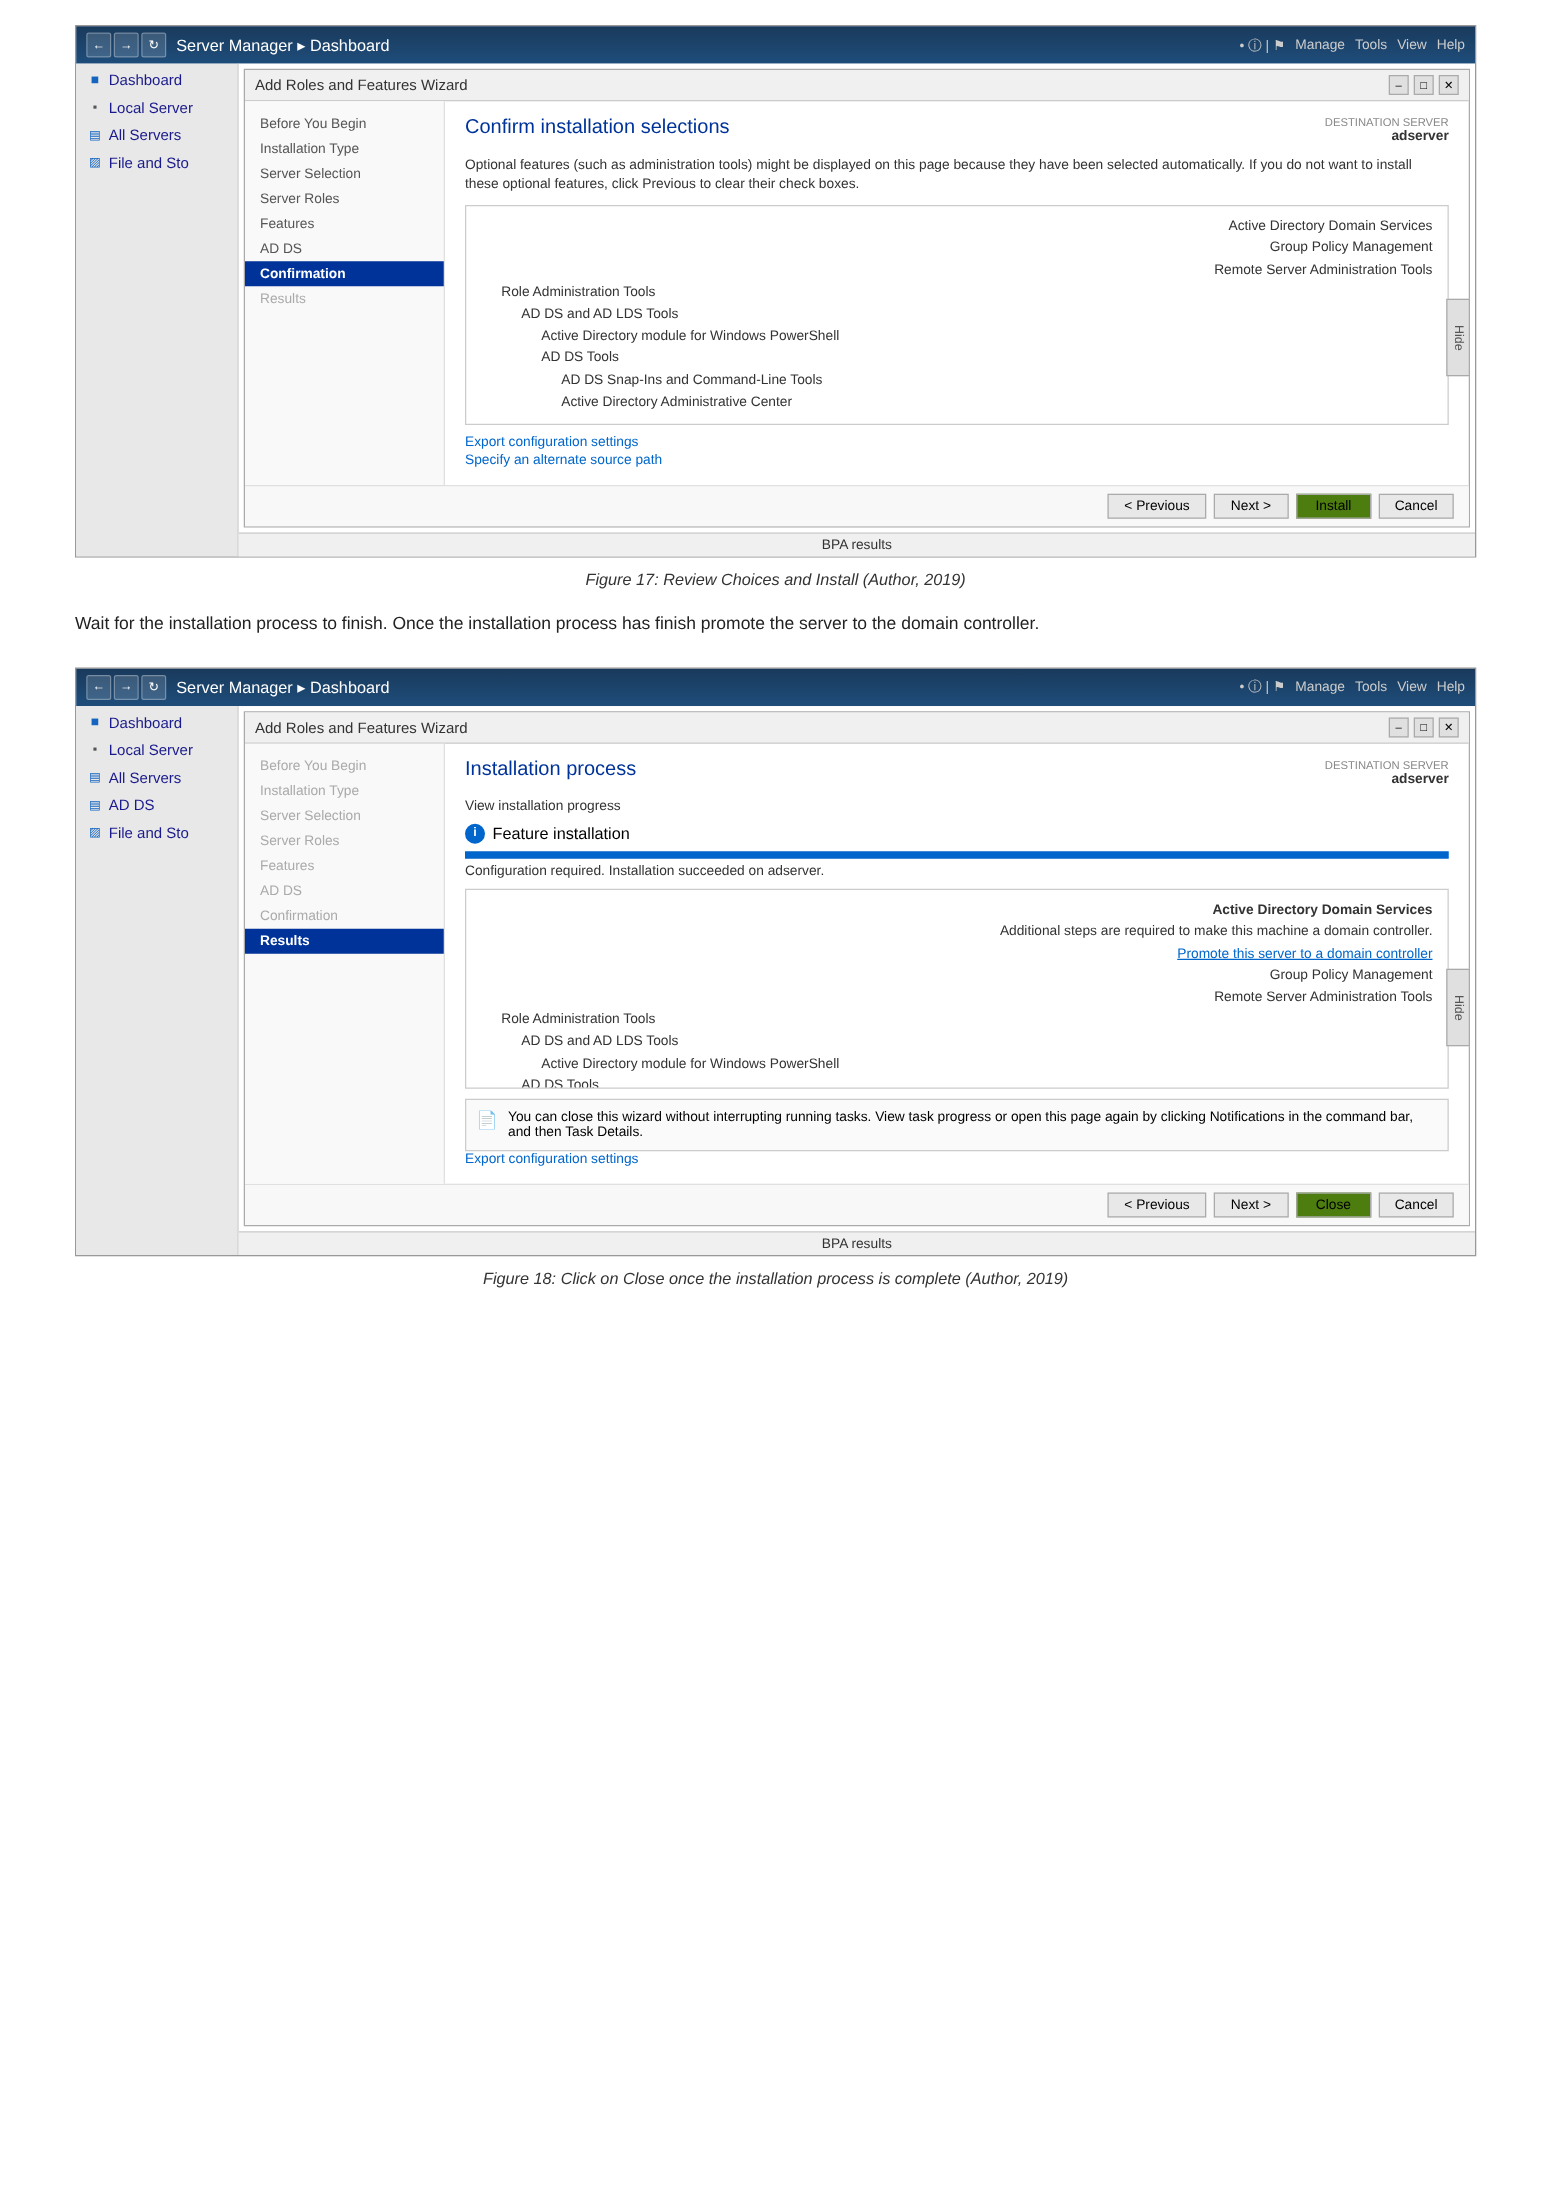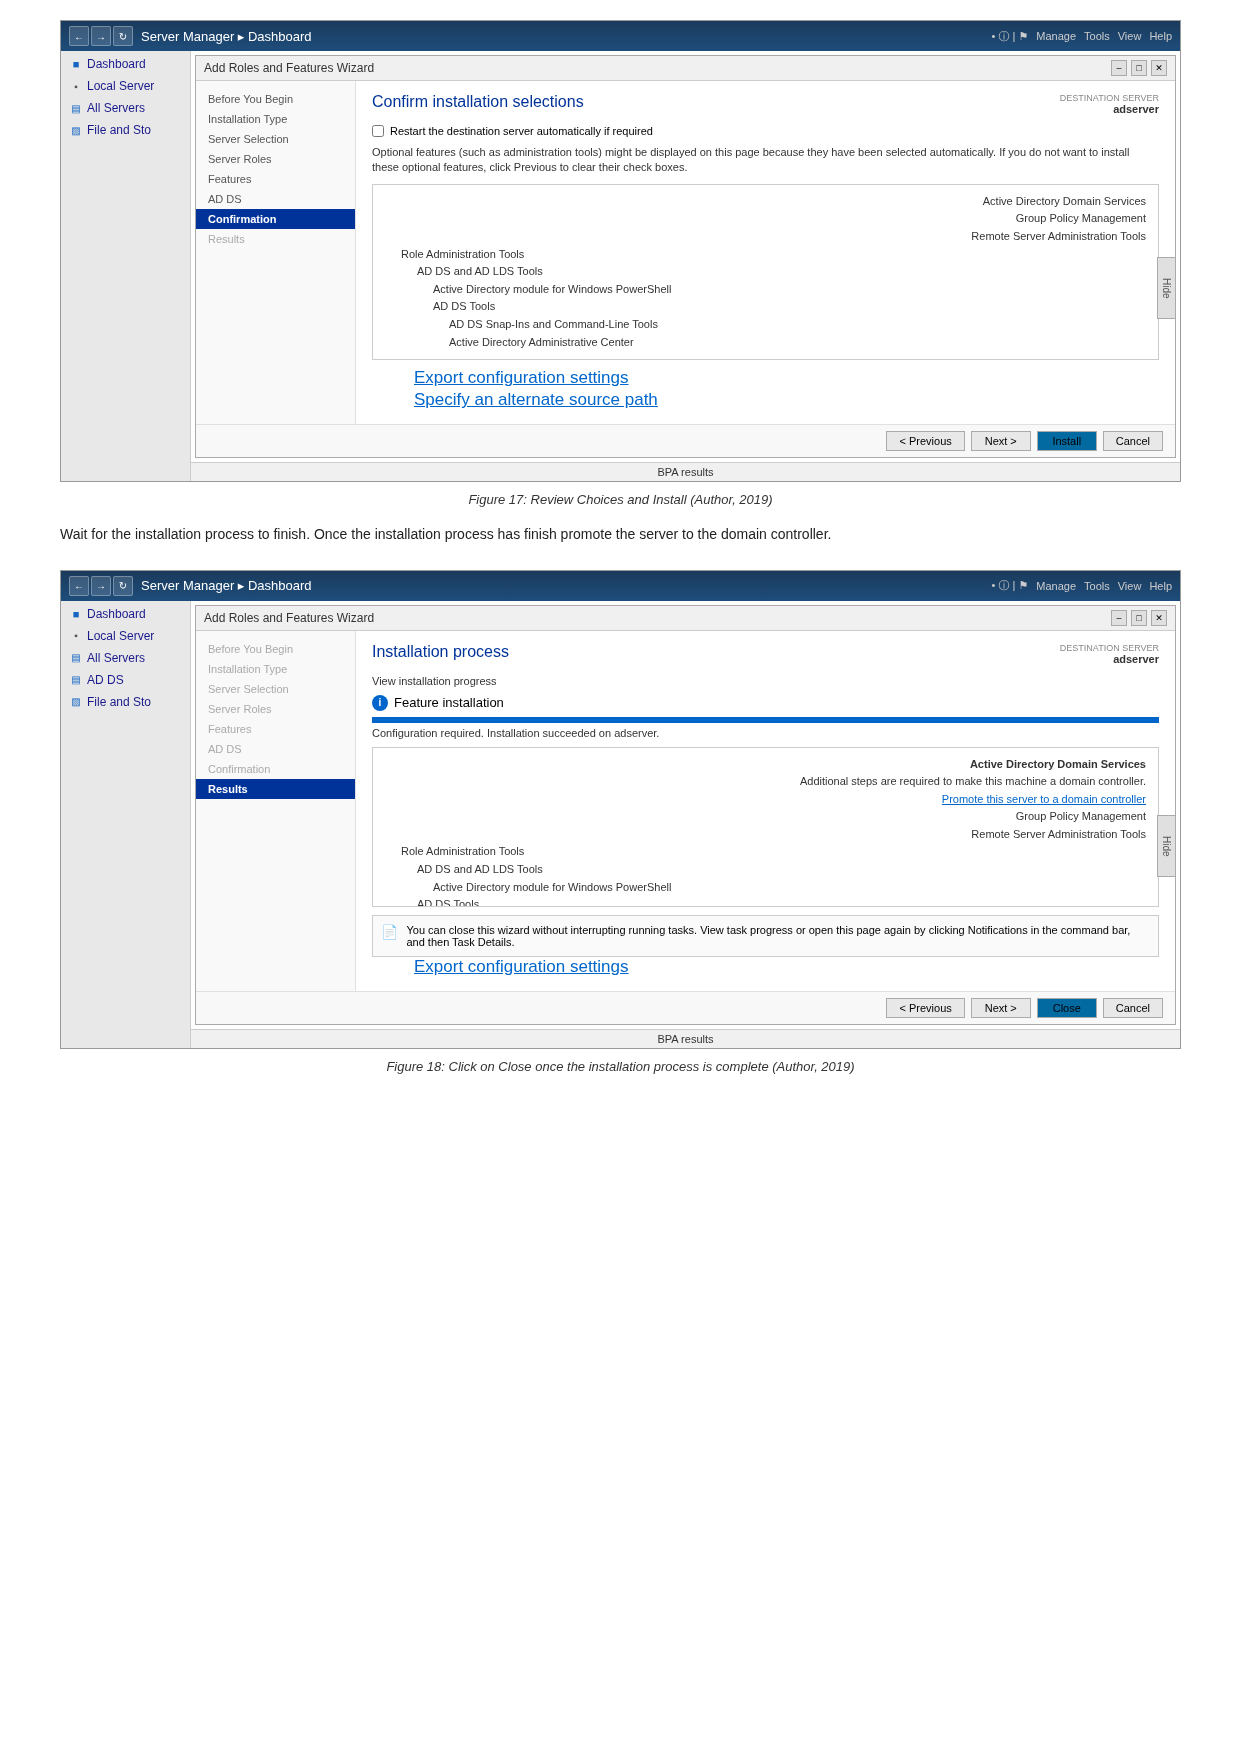--- a/index.html
+++ b/index.html
@@ -271,26 +271,24 @@
       padding-left: 48px;
     }
 
     .feature-item-indented4 {
       color: #333;
       padding-left: 64px;
     }
 
     .link-text {
       color: #0066cc;
-      text-decoration: underline;
-      font-size: 17px;
+      font-size: 11px;
       cursor: pointer;
       display: block;
       margin-bottom: 2px;
-      margin-left: 42px;
     }
 
     .wizard-footer {
       padding: 6px 12px;
       display: flex;
       align-items: center;
       gap: 6px;
       border-top: 1px solid #e0e0e0;
       background: #f8f8f8;
     }
@@ -298,21 +296,21 @@
     .wizard-btn {
       padding: 3px 12px;
       font-size: 11px;
       border: 1px solid #aaa;
       background: #e8e8e8;
       cursor: pointer;
       min-width: 60px;
     }
 
     .wizard-btn.primary {
-      background: #0369a1;
+      background: #4d7c0f;
     }
 
     .hide-panel-btn {
       position: absolute;
       right: -1px;
       top: 50%;
       background: #e0e0e0;
       border: 1px solid #aaa;
       padding: 20px 3px;
       font-size: 10px;
@@ -468,24 +466,20 @@
             <div class="wizard-content">
               <div class="wizard-header-section">
                 <h2 class="wizard-section-title">Confirm installation selections</h2>
                 <div class="dest-server-box">
                   <div class="dest-server-label">DESTINATION SERVER</div>
                   <div class="dest-server-name">adserver</div>
                 </div>
               </div>
 
 
-              <div class="checkbox-row">
-                <input type="checkbox" style="">
-                <label class="checkbox-label">Restart the destination server automatically if required</label>
-              </div>
 
               <p class="optional-note">Optional features (such as administration tools) might be displayed on this page because they have been selected automatically. If you do not want to install these optional features, click Previous to clear their check boxes.</p>
 
               <div class="features-list">
                 <div class="feature-item">Active Directory Domain Services</div>
                 <div class="feature-item">Group Policy Management</div>
                 <div class="feature-item">Remote Server Administration Tools</div>
                 <div class="feature-item-indented">Role Administration Tools</div>
                 <div class="feature-item-indented2">AD DS and AD LDS Tools</div>
                 <div class="feature-item-indented3">Active Directory module for Windows PowerShell</div>

